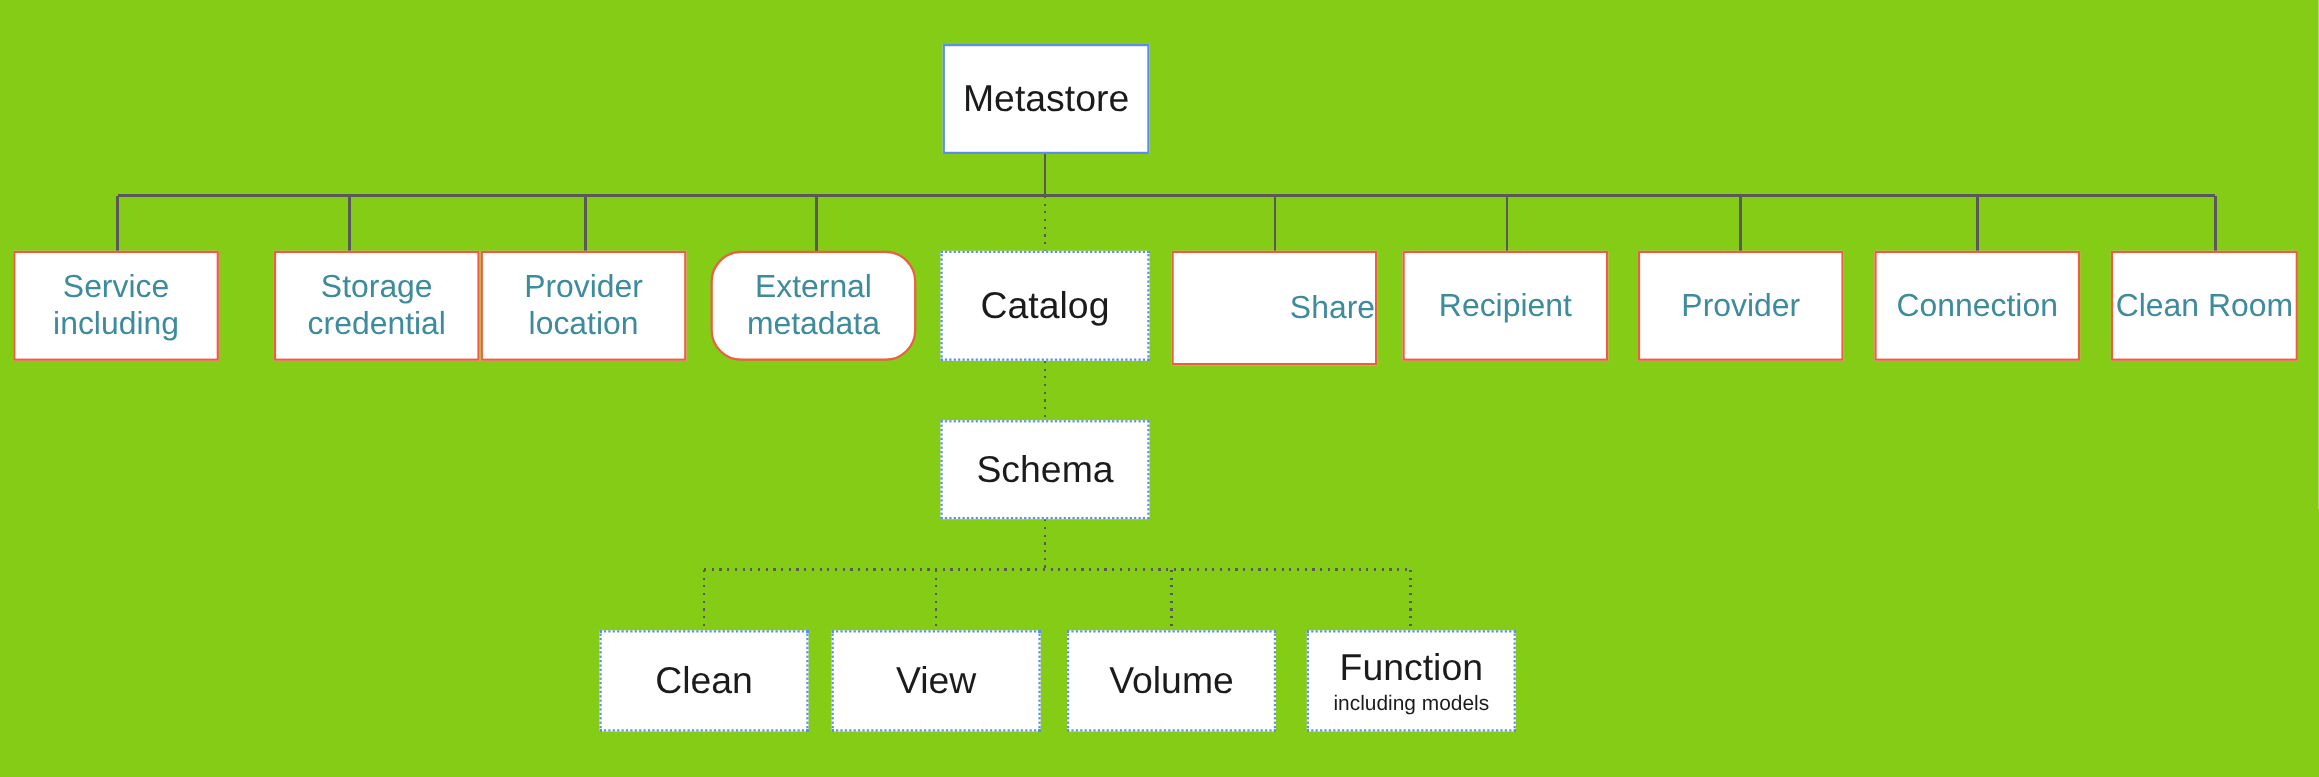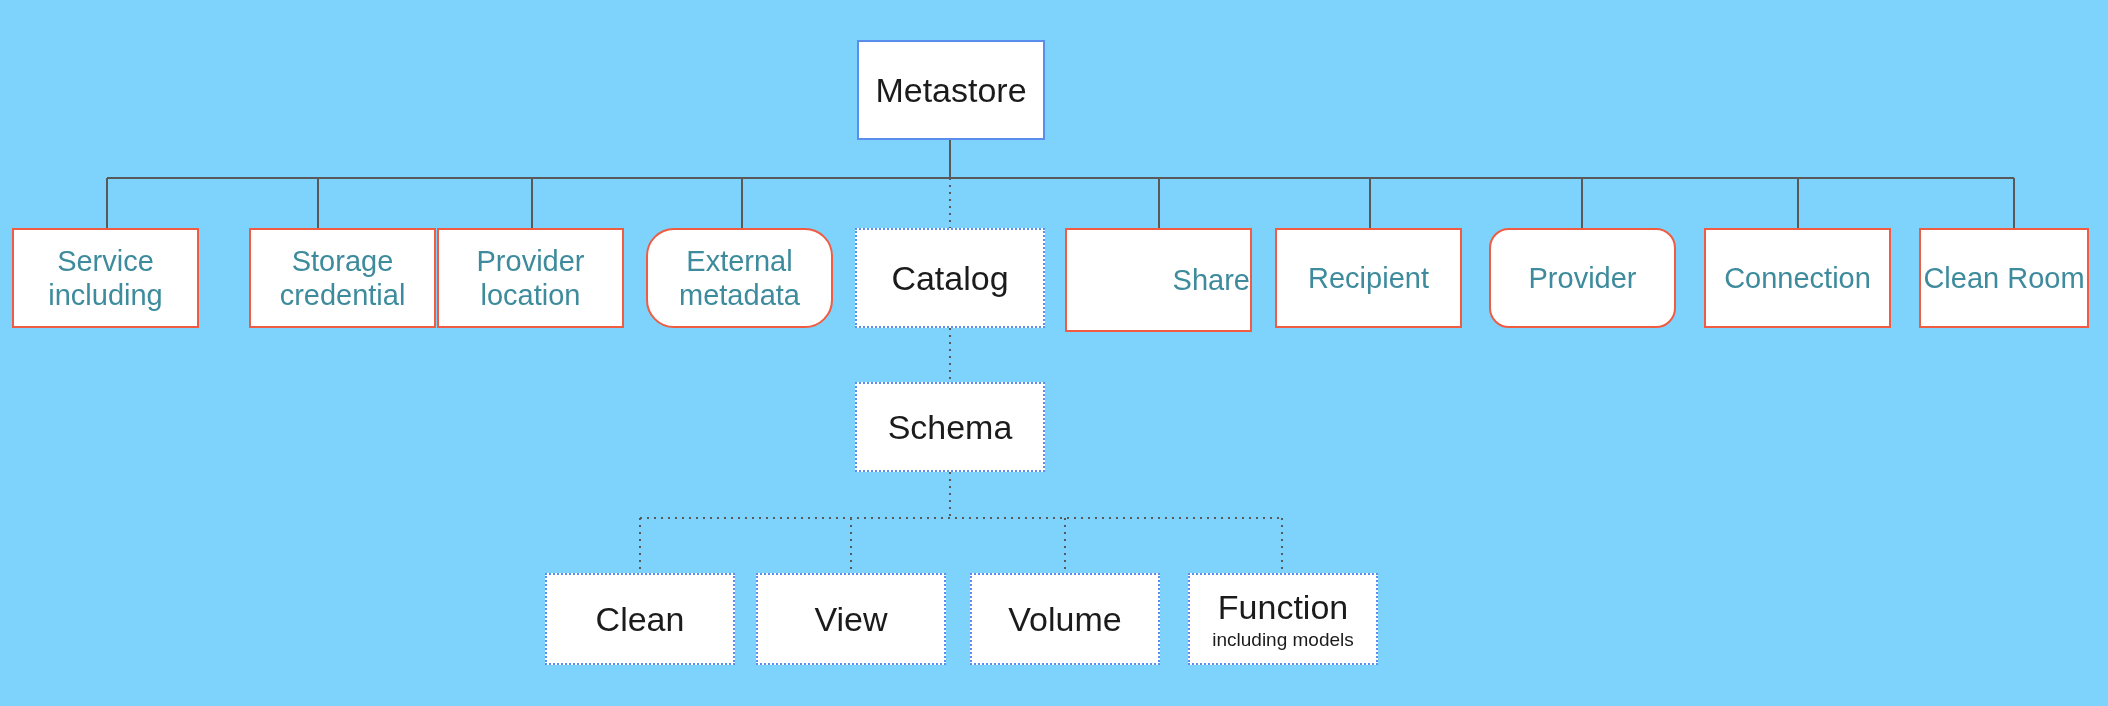--- a/index.html
+++ b/index.html
@@ -4,21 +4,21 @@
 <style>
   html, body {
     margin: 0;
     padding: 0;
     background: #ffffff;
   }
   #canvas {
     position: relative;
     width: 2108px;
     height: 706px;
-    background: #7dd3fc;
+    background: #84cc16;
     font-family: "Liberation Sans", "DejaVu Sans", sans-serif;
     overflow: hidden;
   }
   #connectors {
     position: absolute;
     left: 0;
     top: 0;
     width: 2108px;
     height: 706px;
     pointer-events: none;
@@ -115,21 +115,21 @@
       </div>
       <div class="node node--dotted" style="left: 855px; top: 228px; width: 190px; height: 100px;">
         <span class="node-label">Catalog</span>
       </div>
       <div class="node node--red" style="left: 1065px; top: 228px; width: 187px; height: 104px; align-items: flex-end;">
         <span class="node-label">Share</span>
       </div>
       <div class="node node--red" style="left: 1275px; top: 228px; width: 187px; height: 100px;">
         <span class="node-label">Recipient</span>
       </div>
-      <div class="node node--red" style="left: 1489px; top: 228px; width: 187px; height: 100px; border-radius: 20px;">
+      <div class="node node--red" style="left: 1489px; top: 228px; width: 187px; height: 100px;">
         <span class="node-label">Provider</span>
       </div>
       <div class="node node--red" style="left: 1704px; top: 228px; width: 187px; height: 100px;">
         <span class="node-label">Connection</span>
       </div>
       <div class="node node--red" style="left: 1919px; top: 228px; width: 170px; height: 100px;">
         <span class="node-label">Clean Room</span>
       </div>
       <div class="node node--dotted" style="left: 855px; top: 382px; width: 190px; height: 90px;">
         <span class="node-label">Schema</span>

